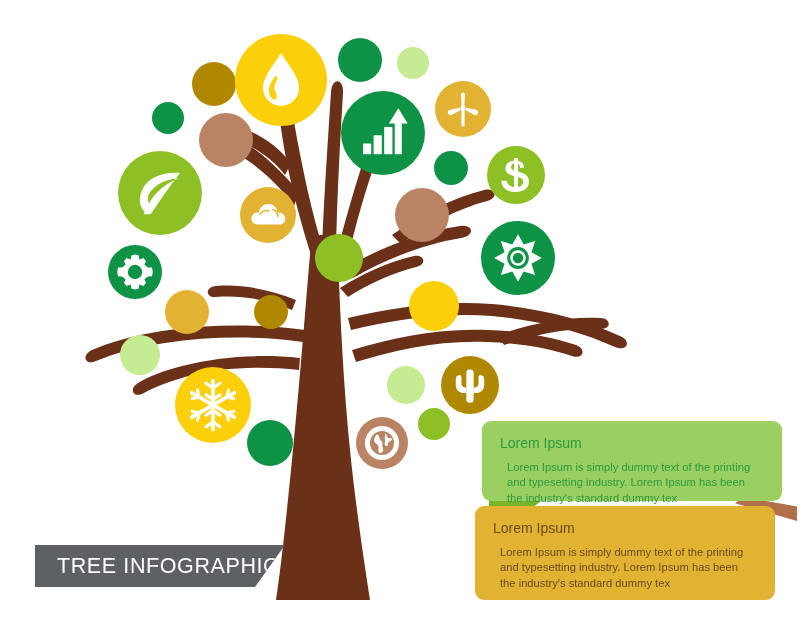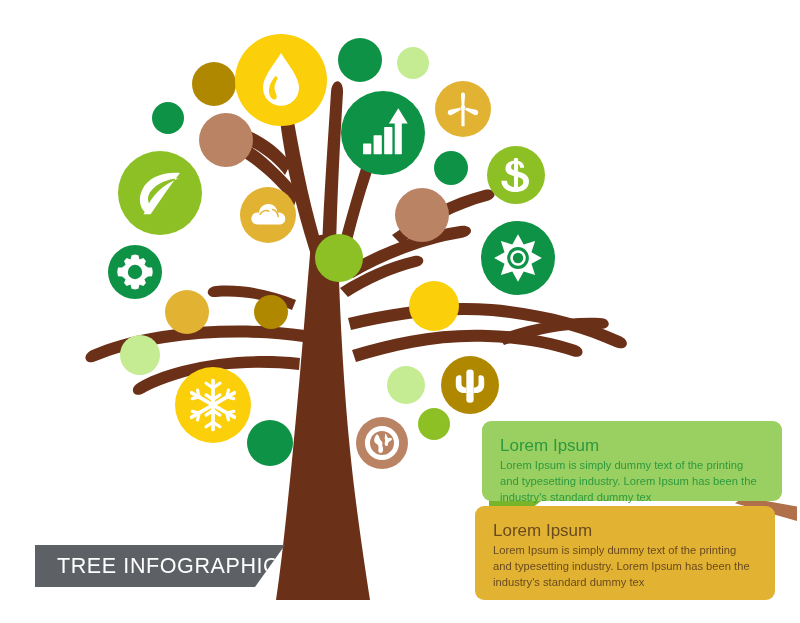--- a/index.html
+++ b/index.html
@@ -5,22 +5,22 @@
   html,body{margin:0;padding:0;background:#ffffff;}
   body{width:800px;height:623px;overflow:hidden;
        font-family:"Liberation Sans", sans-serif;}
   #stage{position:relative;width:800px;height:623px;background:#fff;}
   #stage svg.layer{position:absolute;left:0;top:0;width:800px;height:623px;}
 
   
   .callout{position:absolute;box-sizing:border-box;}
   .callout .body{position:relative;z-index:2;border-radius:9px;
                  padding:14px 18px 16px 18px;height:100%;box-sizing:border-box;}
-  .callout h4{margin:0 0 2px 0;font-size:17px;font-weight:400;line-height:1.25;}
-  .callout p{margin:0;font-size:11.2px;line-height:1.42;max-width:268px;}
+  .callout h4{margin:0 0 2px 0;font-size:14px;font-weight:400;line-height:1.25;}
+  .callout p{margin:7px;font-size:11.2px;line-height:1.42;max-width:268px;}
 
   #callout-green{left:482px;top:421px;width:300px;height:80px;}
   #callout-green .body{background:#9ACF62;}
   #callout-green h4,#callout-green p{color:#2D9A3E;}
 
   #callout-gold{left:475px;top:506px;width:300px;height:94px;}
   #callout-gold .body{background:#E2B333;}
   #callout-gold h4,#callout-gold p{color:#6A4A1E;}
 
   .tail{position:absolute;z-index:1;}

